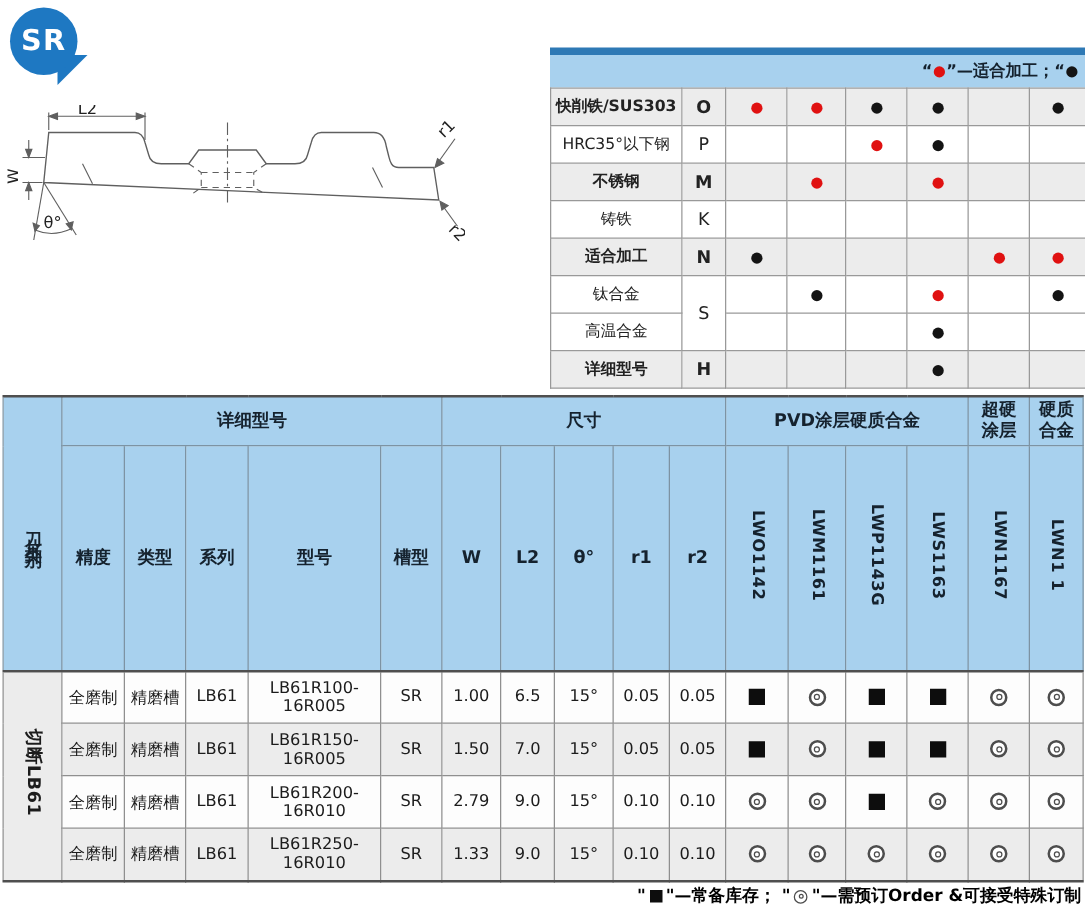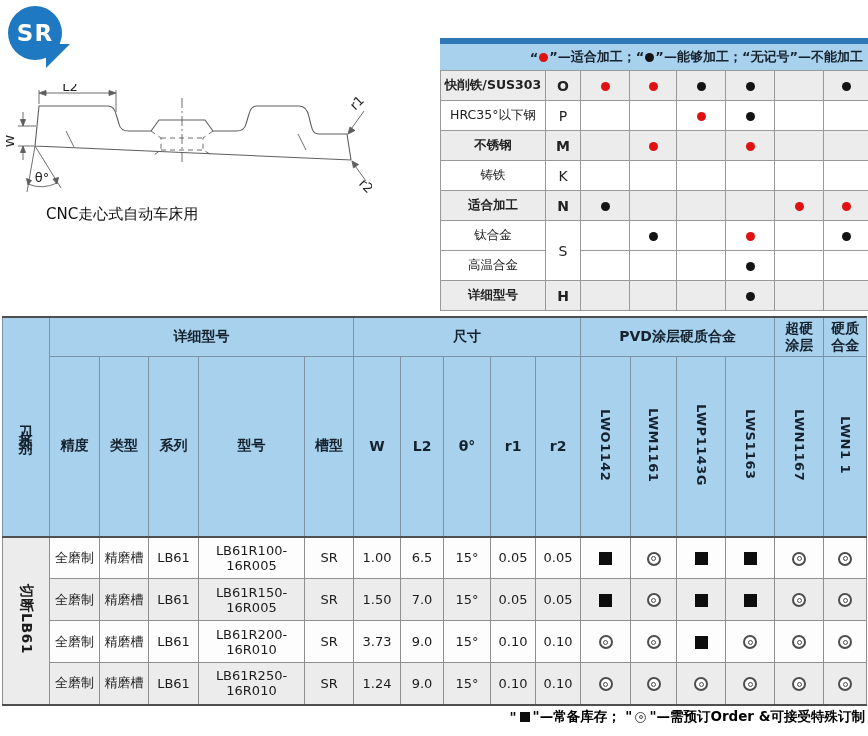--- a/index.html
+++ b/index.html
@@ -143,31 +143,29 @@
       <text x="354" y="22" stroke="none" transform="rotate(-45 354 22)" text-anchor="middle">r1</text>
       <g stroke-width="0.9">
         <path d="M 360,97 L 347,79"></path>
         <path d="M 346,77 L 347.5,84 L 352.5,80.5 Z" fill="#5f5f5f"></path>
       </g>
       <text x="357" y="105" stroke="none" transform="rotate(45 357 105)" text-anchor="middle">r2</text>
     </svg>
   </div>
 
   <div class="bullet-block">
-    <div class="bullet-line2">CNC走心式自动车床用</div>
   </div>
 
   <div class="mat-wrap">
     <div class="mat-strip"></div>
     <div class="mat-legend" id="mat-legend">
         <span>“</span>
         <span class="dot red legend-dot"></span>
         <span>”—适合加工；“</span>
         <span class="dot black legend-dot"></span>
-        <span>”—能够加工；“无记号”—不能加工</span>
       </div>
     <table class="mat" id="mat-table">
       <colgroup>
         <col style="width:105px">
           <col style="width:35px">
         <col style="width:49px">
           <col style="width:47px">
           <col style="width:49px">
         <col style="width:49px">
           <col style="width:49px">
@@ -361,21 +359,21 @@
             <td><span class="mk-ci">
                 <span></span>
               </span></td>
           </tr>
           <tr>
             <td>全磨制</td>
             <td>精磨槽</td>
             <td>LB61</td>
             <td class="model-cell">LB61R200-16R010</td>
             <td>SR</td>
-            <td>3.73</td>
+            <td>2.79</td>
             <td>9.0</td>
             <td>15°</td>
             <td>0.10</td>
             <td>0.10</td>
             <td><span class="mk-ci">
                 <span></span>
               </span></td>
             <td><span class="mk-ci">
                 <span></span>
               </span></td>
@@ -389,21 +387,21 @@
             <td><span class="mk-ci">
                 <span></span>
               </span></td>
           </tr>
           <tr class="shade">
             <td>全磨制</td>
             <td>精磨槽</td>
             <td>LB61</td>
             <td class="model-cell">LB61R250-16R010</td>
             <td>SR</td>
-            <td>1.24</td>
+            <td>1.33</td>
             <td>9.0</td>
             <td>15°</td>
             <td>0.10</td>
             <td>0.10</td>
             <td><span class="mk-ci">
                 <span></span>
               </span></td>
             <td><span class="mk-ci">
                 <span></span>
               </span></td>

